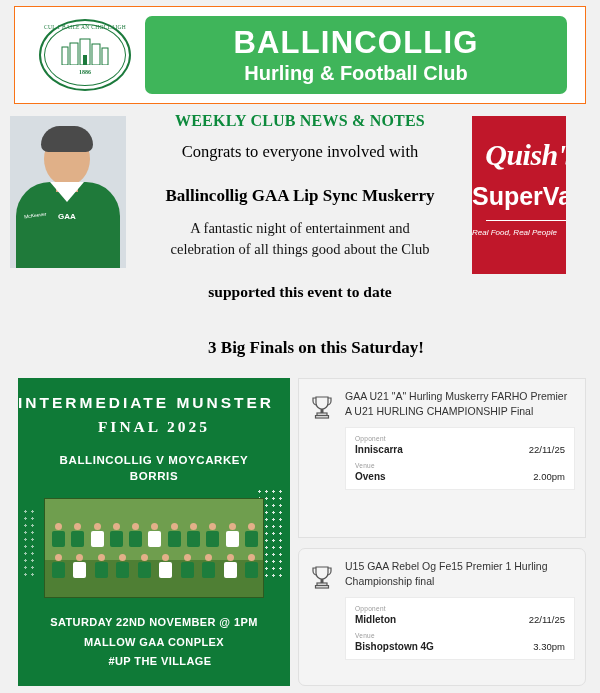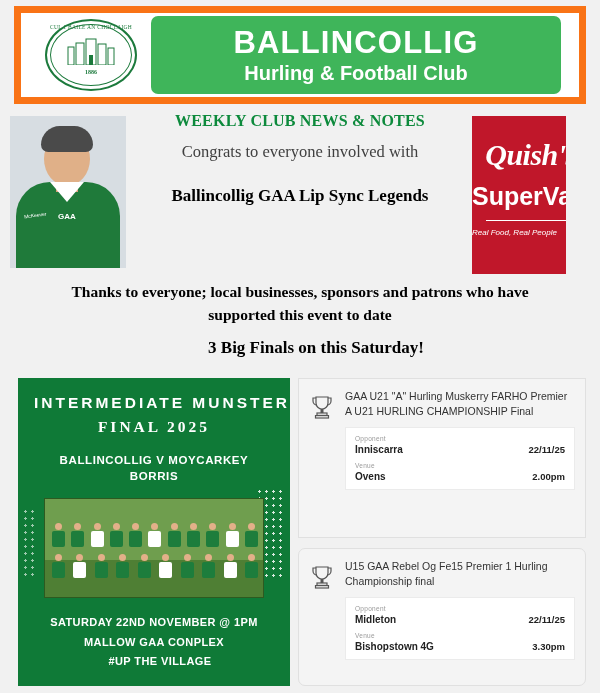--- a/index.html
+++ b/index.html
@@ -8,21 +8,21 @@
     width: 600px; height: 693px;
     background: #f2f2f2;
     font-family: "Liberation Serif", serif;
     overflow: hidden;
   }
   .page { position: relative; width: 600px; height: 693px; background: #f1f1f1; }
 
   
   .header-banner {
     position: absolute; left: 14px; top: 6px; width: 572px; height: 98px;
-    background: #ffffff; border: 7px solid #f97316;
+    background: #ffffff; border: 1px solid #f97316;
     display: flex; align-items: center;
   }
   .crest {
     width: 104px; height: 80px; margin-left: 18px;
     position: relative; flex: none;
   }
   .crest .ring {
     position: absolute; left: 6px; top: 4px; width: 92px; height: 72px;
     border: 2px solid #1c7a3c; border-radius: 46px / 36px; background: #fff;
   }
@@ -117,21 +117,21 @@
     position: absolute; left: 0; top: 112px; width: 118px; text-align: left;
     font-family: "Liberation Sans", sans-serif; font-size: 8px; font-style: italic;
   }
   .quish .qline {
     position: absolute; left: 14px; top: 104px; width: 90px; height: 1px; background: #ffffff;
   }
 
   
   .congrats {
     position: absolute; left: 132px; top: 142px; width: 336px; text-align: center;
-    font-size: 16.5px; color: #404040;
+    font-size: 16.5px; color: #000000;
   }
   .lipsync {
     position: absolute; left: 122px; top: 186px; width: 356px; text-align: center;
     font-size: 17px; font-weight: bold; color: #000;
   }
   .fantastic {
     position: absolute; left: 132px; top: 218px; width: 336px; text-align: center;
     font-size: 14.5px; color: #111; line-height: 1.45;
   }
   .thanks {
@@ -152,21 +152,21 @@
     position: absolute; right: 4px; top: 110px; width: 30px; height: 90px;
     background-image: radial-gradient(#ffffff 1.2px, transparent 1.3px);
     background-size: 7px 7px; opacity: .85;
   }
   .poster .dots2 {
     position: absolute; left: 4px; top: 130px; width: 16px; height: 70px;
     background-image: radial-gradient(#ffffff 1.2px, transparent 1.3px);
     background-size: 7px 7px; opacity: .6;
   }
   .p-t1 {
-    position: absolute; left: 0; top: 16px; width: 272px; text-align: right;
+    position: absolute; left: 0; top: 16px; width: 272px; text-align: left;
     font-family: "Liberation Sans", sans-serif; font-weight: bold;
     font-size: 15.5px; letter-spacing: 3px;
   }
   .p-t2 {
     position: absolute; left: 0; top: 40px; width: 272px; text-align: center;
     font-family: Liberation Serif, serif; font-weight: bold;
     font-size: 15.5px; letter-spacing: 3px;
   }
   .p-t3 {
     position: absolute; left: 0; top: 76px; width: 272px; text-align: center;
@@ -219,21 +219,21 @@
   .trophy { width: 30px; flex: none; padding-top: 6px; text-align: center; }
   .trophy svg { display: block; margin: 0 auto; }
   .fx-body { flex: 1; }
   .fx-title {
     font-size: 10.5px; color: #333; line-height: 1.45; margin-bottom: 8px;
   }
   .fx-detail { background: #ffffff; border: 1px solid #ebebeb; padding: 7px 9px; }
   .fx-row { display: flex; justify-content: space-between; align-items: flex-end; }
   .fx-label { font-size: 6.5px; color: #9a9a9a; letter-spacing: .3px; }
   .fx-val { font-size: 10px; font-weight: bold; color: #222; margin-top: 2px; }
-  .fx-right { text-align: right; font-size: 9.5px; font-weight: bold; color: #222; }
+  .fx-right { text-align: right; font-size: 9.5px; font-weight: normal; color: #222; }
   .fx-sep { height: 7px; }
 </style>
 </head>
 <body>
 
 <div class="page">
 
   <div class="header-banner">
     <div class="crest">
       <div class="ring"></div>
@@ -269,23 +269,26 @@
   </div>
 
   <div class="quish">
     <div class="q1">Quish's</div>
     <div class="q2">SuperValu</div>
     <div class="qline"></div>
     <div class="q3">Real Food, Real People</div>
   </div>
 
   <div class="congrats">Congrats to everyone involved with</div>
-  <div class="lipsync">Ballincollig GAA Lip Sync Legends</div>
+  <div class="lipsync">Ballincollig GAA Lip Sync Muskerry</div>
+  <div class="fantastic">
+    <div>A fantastic night of entertainment and</div>
+    <div>celebration of all things good about the Club</div>
+  </div>
   <div class="thanks">
-    <div>Thanks to everyone; local businesses, sponsors and patrons who have</div>
     <div>supported this event to date</div>
   </div>
   <div class="finals">3 Big Finals on this Saturday!</div>
 
   <div class="poster">
     <div class="dots"></div>
     <div class="dots2"></div>
     <div class="p-t1">INTERMEDIATE MUNSTER</div>
     <div class="p-t2">FINAL 2025</div>
     <div class="p-t3">BALLINCOLLIG V MOYCARKEY</div>

